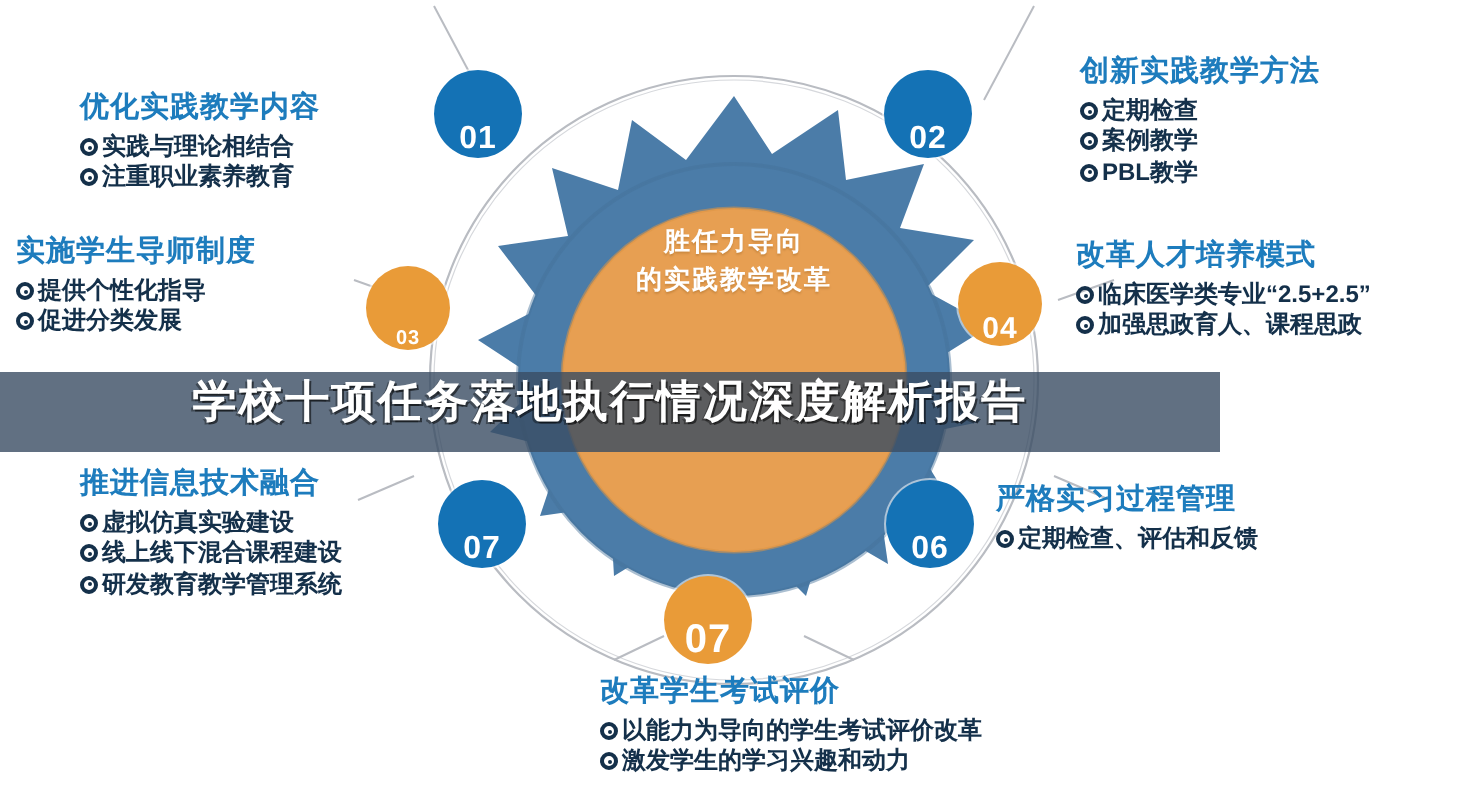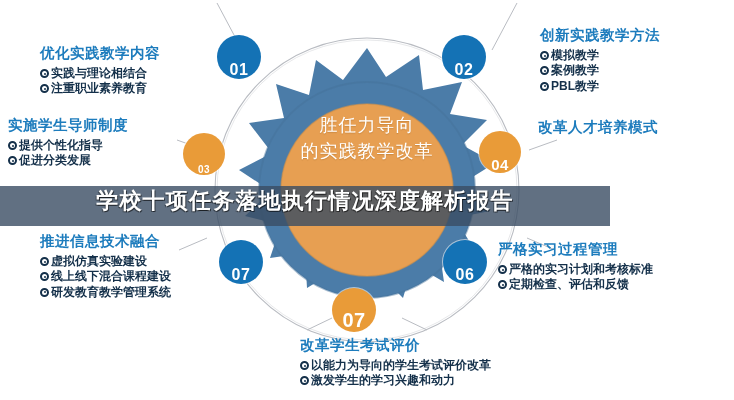--- a/index.html
+++ b/index.html
@@ -95,22 +95,22 @@
   #block-06 { left: 498px; top: 240px; }
   #block-07 { left: 300px; top: 336px; }
 
   
   #center-label {
     position: absolute;
     left: 278px; top: 112px;
     width: 178px;
     text-align: center;
     color: #ffffff;
-    font-size: 18px;
-    font-weight: normal;
+    font-size: 13px;
+    font-weight: bold;
     line-height: 1.45;
     letter-spacing: 1px;
     font-family: "Liberation Sans", sans-serif;
     text-shadow: 0 1px 1px rgba(120,70,10,.25);
   }
 
   
   #banner {
     position: absolute;
     left: 0; top: 186px;
@@ -214,21 +214,21 @@
           <span>注重职业素养教育</span>
         </li>
     </ul>
   </div>
 
   <div class="block" id="block-02">
     <h3>创新实践教学方法</h3>
     <ul>
       <li>
           <span class="bullet"></span>
-          <span>模拟教学</span>
+          <span>定期检查</span>
         </li>
       <li>
           <span class="bullet"></span>
           <span>案例教学</span>
         </li>
       <li>
           <span class="bullet"></span>
           <span>PBL教学</span>
         </li>
     </ul>
@@ -243,20 +243,30 @@
         </li>
       <li>
           <span class="bullet"></span>
           <span>促进分类发展</span>
         </li>
     </ul>
   </div>
 
   <div class="block" id="block-04">
     <h3>改革人才培养模式</h3>
+    <ul>
+      <li>
+          <span class="bullet"></span>
+          <span>临床医学类专业“2.5+2.5”</span>
+        </li>
+      <li>
+          <span class="bullet"></span>
+          <span>加强思政育人、课程思政</span>
+        </li>
+    </ul>
   </div>
 
   <div class="block" id="block-05">
     <h3>推进信息技术融合</h3>
     <ul>
       <li>
           <span class="bullet"></span>
           <span>虚拟仿真实验建设</span>
         </li>
       <li>
@@ -268,24 +278,20 @@
           <span>研发教育教学管理系统</span>
         </li>
     </ul>
   </div>
 
   <div class="block" id="block-06">
     <h3>严格实习过程管理</h3>
     <ul>
       <li>
           <span class="bullet"></span>
-          <span>严格的实习计划和考核标准</span>
-        </li>
-      <li>
-          <span class="bullet"></span>
           <span>定期检查、评估和反馈</span>
         </li>
     </ul>
   </div>
 
   <div class="block" id="block-07">
     <h3>改革学生考试评价</h3>
     <ul>
       <li>
           <span class="bullet"></span>

